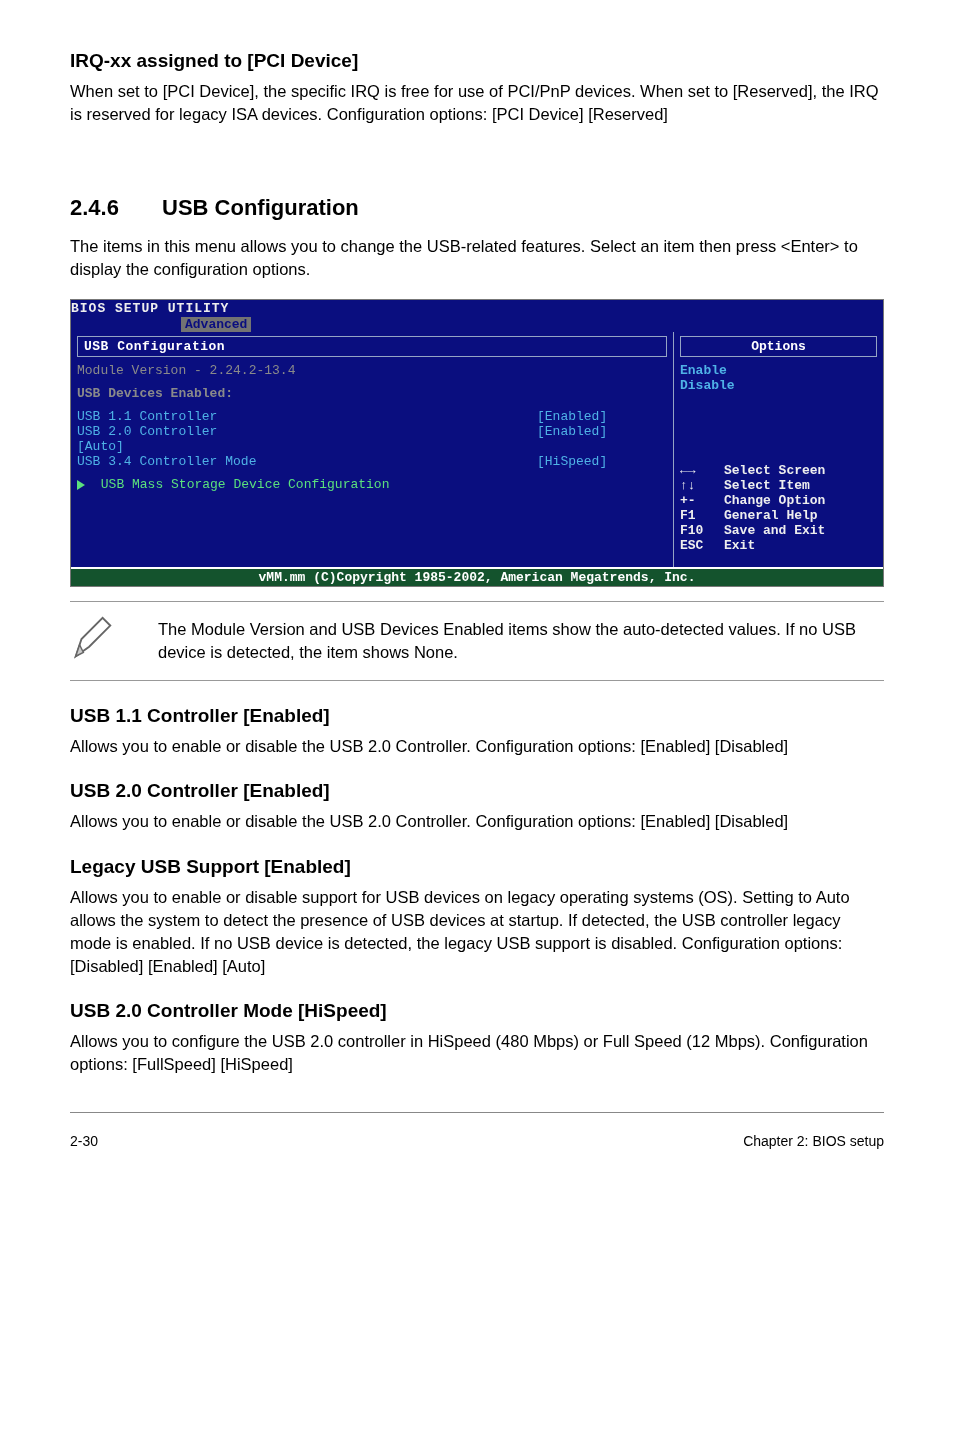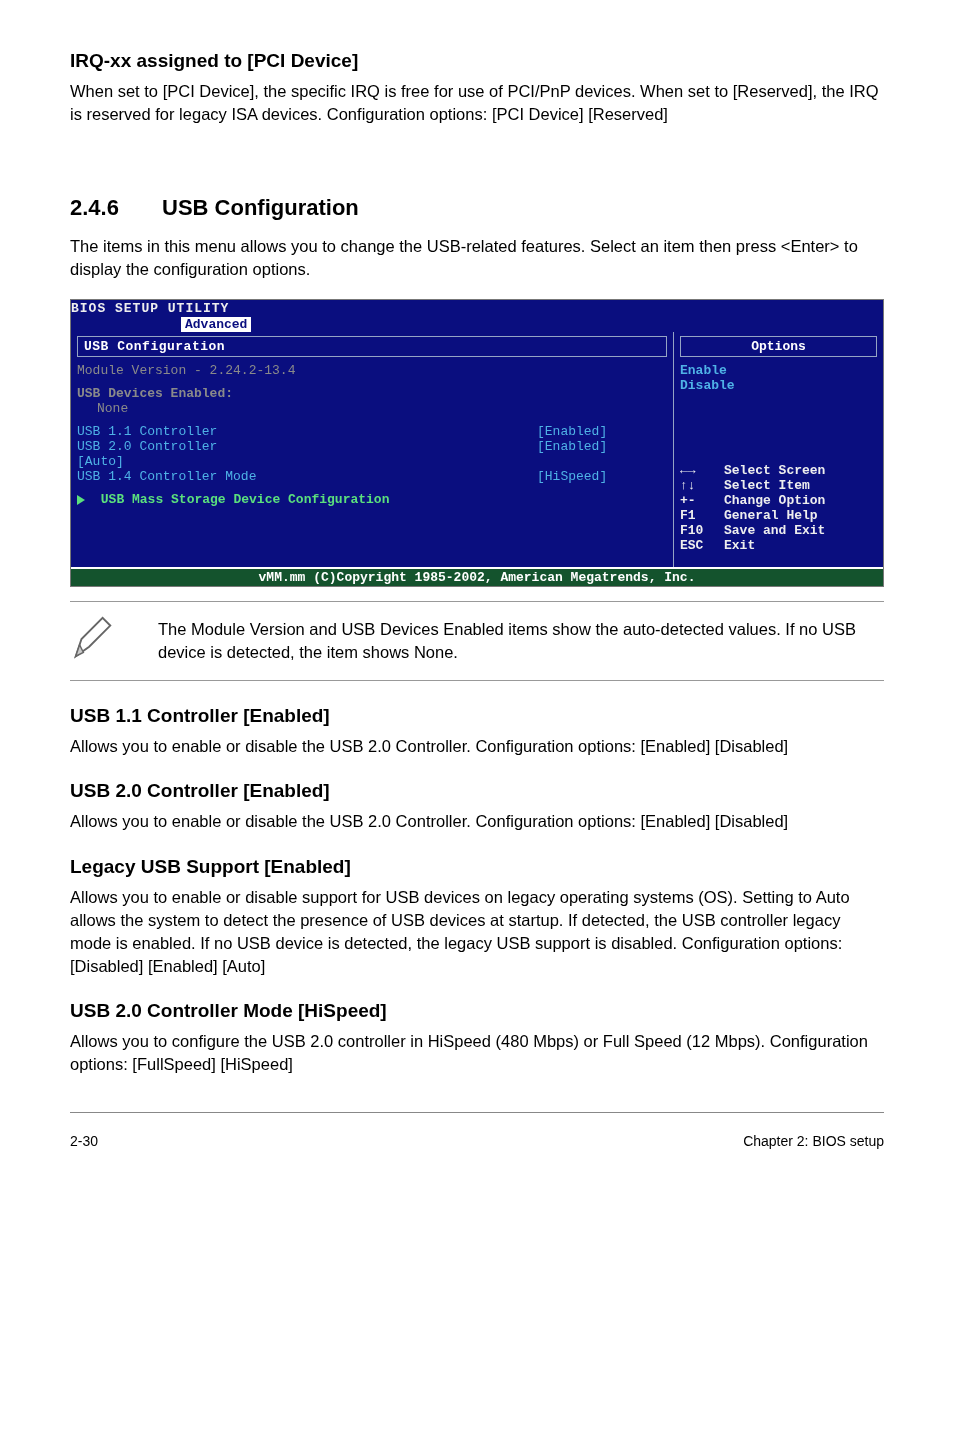--- a/index.html
+++ b/index.html
@@ -46,21 +46,21 @@
       padding: 1px 0;
       font-weight: bold;
       letter-spacing: 1px;
     }
     .bios-tabs {
       background: #0a0e7f;
       color: #fff;
       padding: 0 0 0 110px;
     }
     .bios-tab-active {
-      background: #ffffff;
+      background: #737373;
       color: #0a0e7f;
       padding: 0 4px;
       display: inline-block;
       font-weight: bold;
     }
     .bios-body {
       display: flex;
     }
     .bios-left {
       flex: 1;
@@ -89,21 +89,21 @@
       padding: 2px 22px;
       text-align: center;
       margin-bottom: 6px;
       font-weight: bold;
     }
     .bios-gray { color: #8a8a8a; }
     .bios-item { color: #4fb2e6; }
     .bios-row { display:flex; }
     .bios-row .l { flex:1; }
     .bios-row .v { width:130px; }
-    .bios-submenu { color:#5be07d; font-weight:bold; }
+    .bios-submenu { color:#5be07d; font-weight:normal; }
     .arrow-right {
       display:inline-block;
       width:0; height:0;
       border-top:5px solid transparent;
       border-bottom:5px solid transparent;
       border-left:8px solid #5be07d;
       margin-right:8px;
       vertical-align: middle;
     }
     .bios-help { color:#eee; font-weight:bold; }
@@ -154,35 +154,34 @@
   <div class="bios-title-bar">BIOS SETUP UTILITY</div>
   <div class="bios-tabs">
     <span class="bios-tab-active">Advanced</span>
   </div>
   <div class="bios-body">
     <div class="bios-left">
       <div class="bios-section-title">USB Configuration</div>
       <div class="bios-gray">Module Version - 2.24.2-13.4</div>
       <div style="height:8px"></div>
       <div class="bios-gray" style="font-weight:bold">USB Devices Enabled:</div>
-      <div class="bios-gray" style="padding-left:20px">None</div>
       <div style="height:8px"></div>
       <div class="bios-row bios-item">
         <span class="l">USB 1.1 Controller</span>
         <span class="v">[Enabled]</span>
       </div>
       <div class="bios-row bios-item">
         <span class="l">USB 2.0 Controller</span>
         <span class="v">[Enabled]</span>
       </div>
       <div class="bios-row bios-item">
         <span class="v">[Auto]</span>
       </div>
       <div class="bios-row bios-item">
-        <span class="l">USB 1.4 Controller Mode</span>
+        <span class="l">USB 3.4 Controller Mode</span>
         <span class="v">[HiSpeed]</span>
       </div>
       <div style="height:8px"></div>
       <div>
         <span class="arrow-right"></span>
         <span class="bios-submenu">USB Mass Storage Device Configuration</span>
       </div>
     </div>
     <div class="bios-right">
       <div class="bios-options-title">Options</div>

